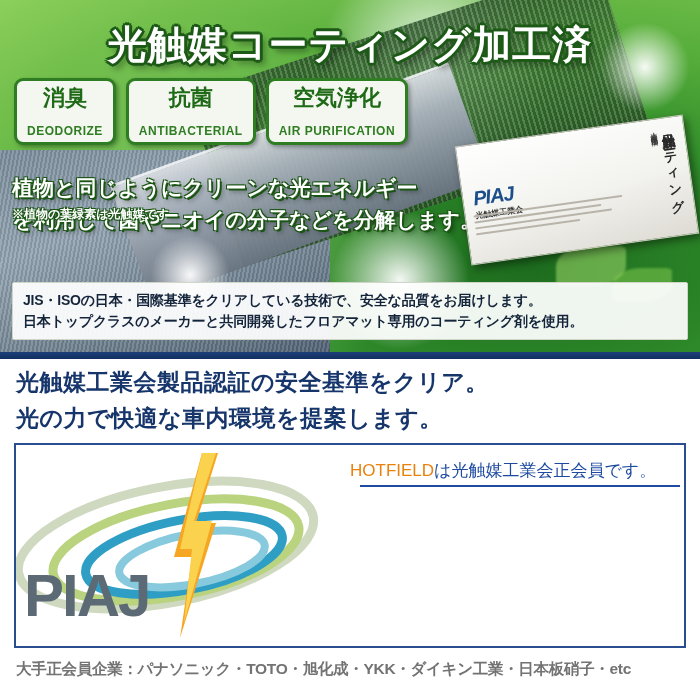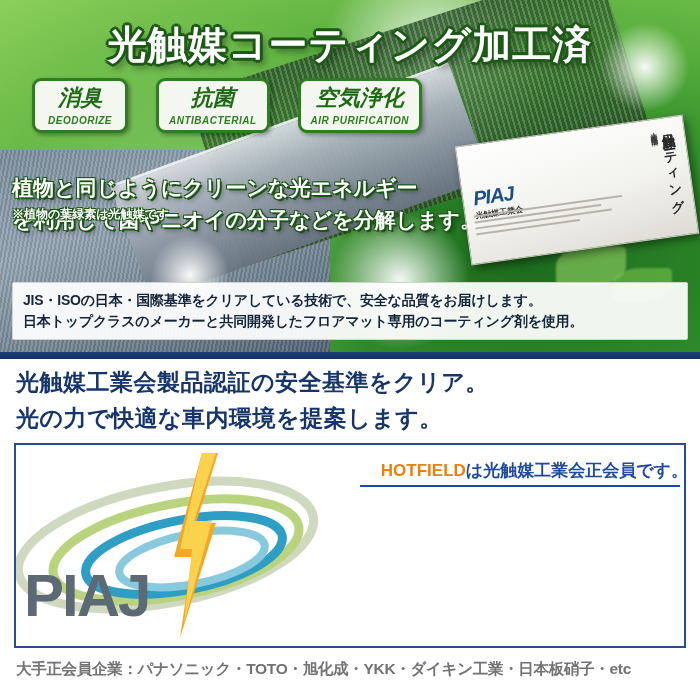--- a/index.html
+++ b/index.html
@@ -90,47 +90,46 @@
     text-shadow:
       2px 2px 0 #1d5a17, -2px 2px 0 #1d5a17, 2px -2px 0 #1d5a17, -2px -2px 0 #1d5a17,
       0 3px 0 #1d5a17, 3px 0 0 #1d5a17, 0 -3px 0 #1d5a17, -3px 0 0 #1d5a17,
       4px 5px 7px rgba(0,0,0,0.5);
     white-space: nowrap;
   }
 
   
   .badges {
     position: absolute;
-    left: 32px; top: 78px;
+    left: 14px; top: 78px;
     display: flex;
-    gap: 28px;
-    font-style: italic;
+    gap: 10px;
   }
   .badge {
     background: #f4f7ef;
     border: 3px solid #2e7d22;
     border-radius: 9px;
     padding: 5px 10px 4px 10px;
     text-align: center;
     box-shadow: 2px 2px 4px rgba(0,0,0,0.35);
     min-width: 70px;
   }
   .badge-main {
     font-size: 22px;
     font-weight: bold;
     color: #1f6a16;
     line-height: 1.08;
     white-space: nowrap;
   }
   .badge-sub {
-    font-size: 10px;
+    font-size: 12px;
     font-weight: bold;
     color: #2e7d22;
     letter-spacing: 0.5px;
-    margin-top: 5px;
+    margin-top: 14px;
     white-space: nowrap;
   }
 
   
   .lead {
     position: absolute;
     left: 12px; top: 148px;
     color: #ffffff;
     font-size: 21px;
     font-weight: bold;
@@ -287,23 +286,23 @@
 
   .piaj-right {
     position: absolute;
     left: 336px; top: 0;
     width: 334px; height: 201px;
   }
   .piaj-title {
     position: absolute;
     left: -2px; top: 14px;
     width: 338px;
-    text-align: right;
+    text-align: left;
     font-size: 17px;
-    font-weight: bold;
+    font-weight: normal;
     color: #1e4aa0;
     white-space: nowrap;
   }
   .piaj-title .orange { color: #e8820c; }
   .piaj-title-underline {
     position: absolute;
     left: 8px; top: 40px;
     width: 320px; height: 2px;
     background: #1e4aa0;
   }

